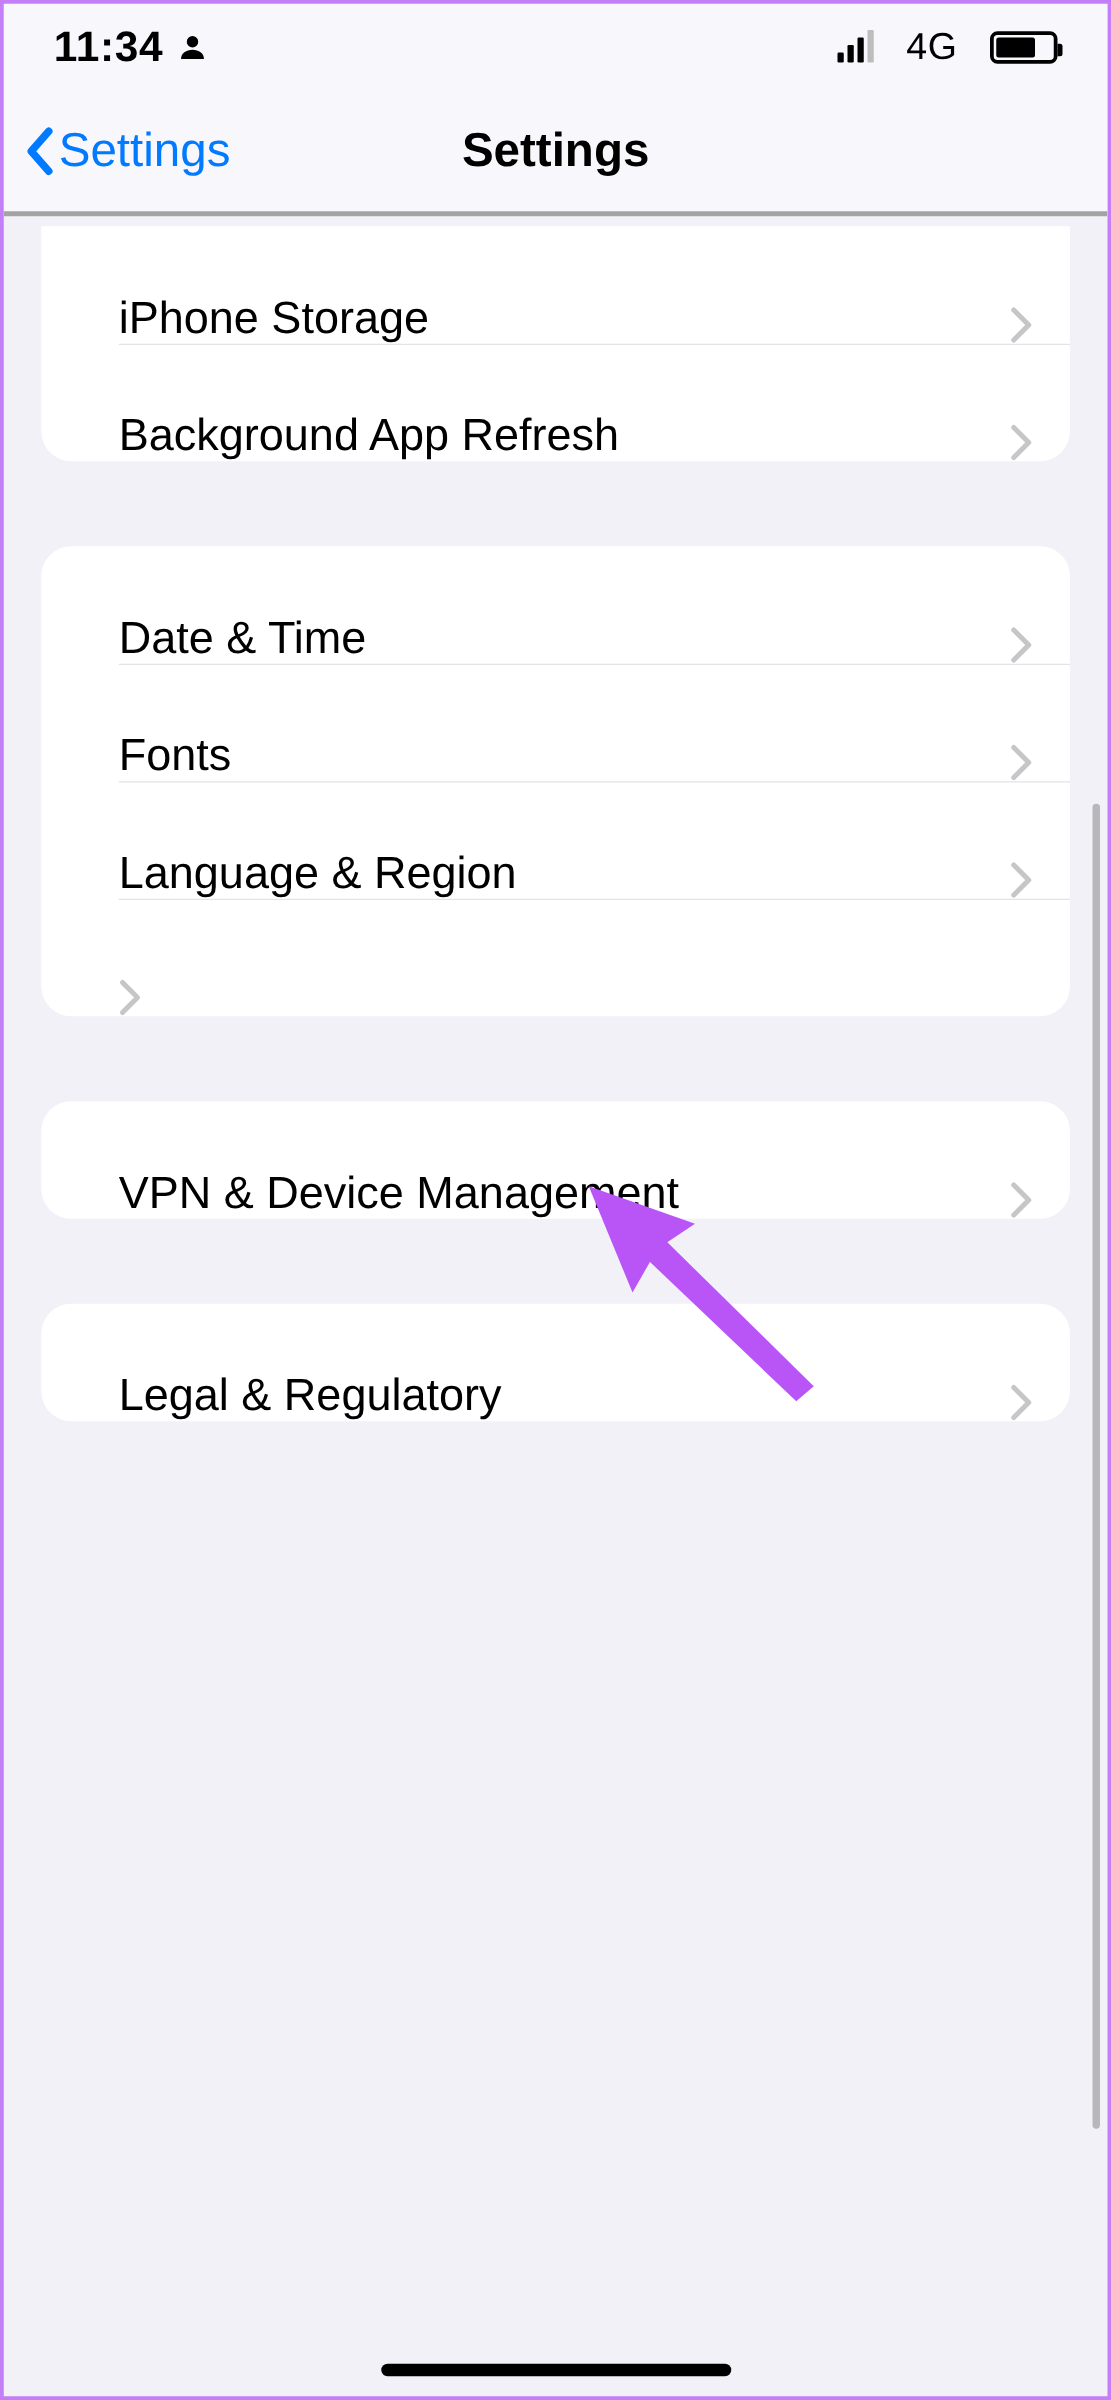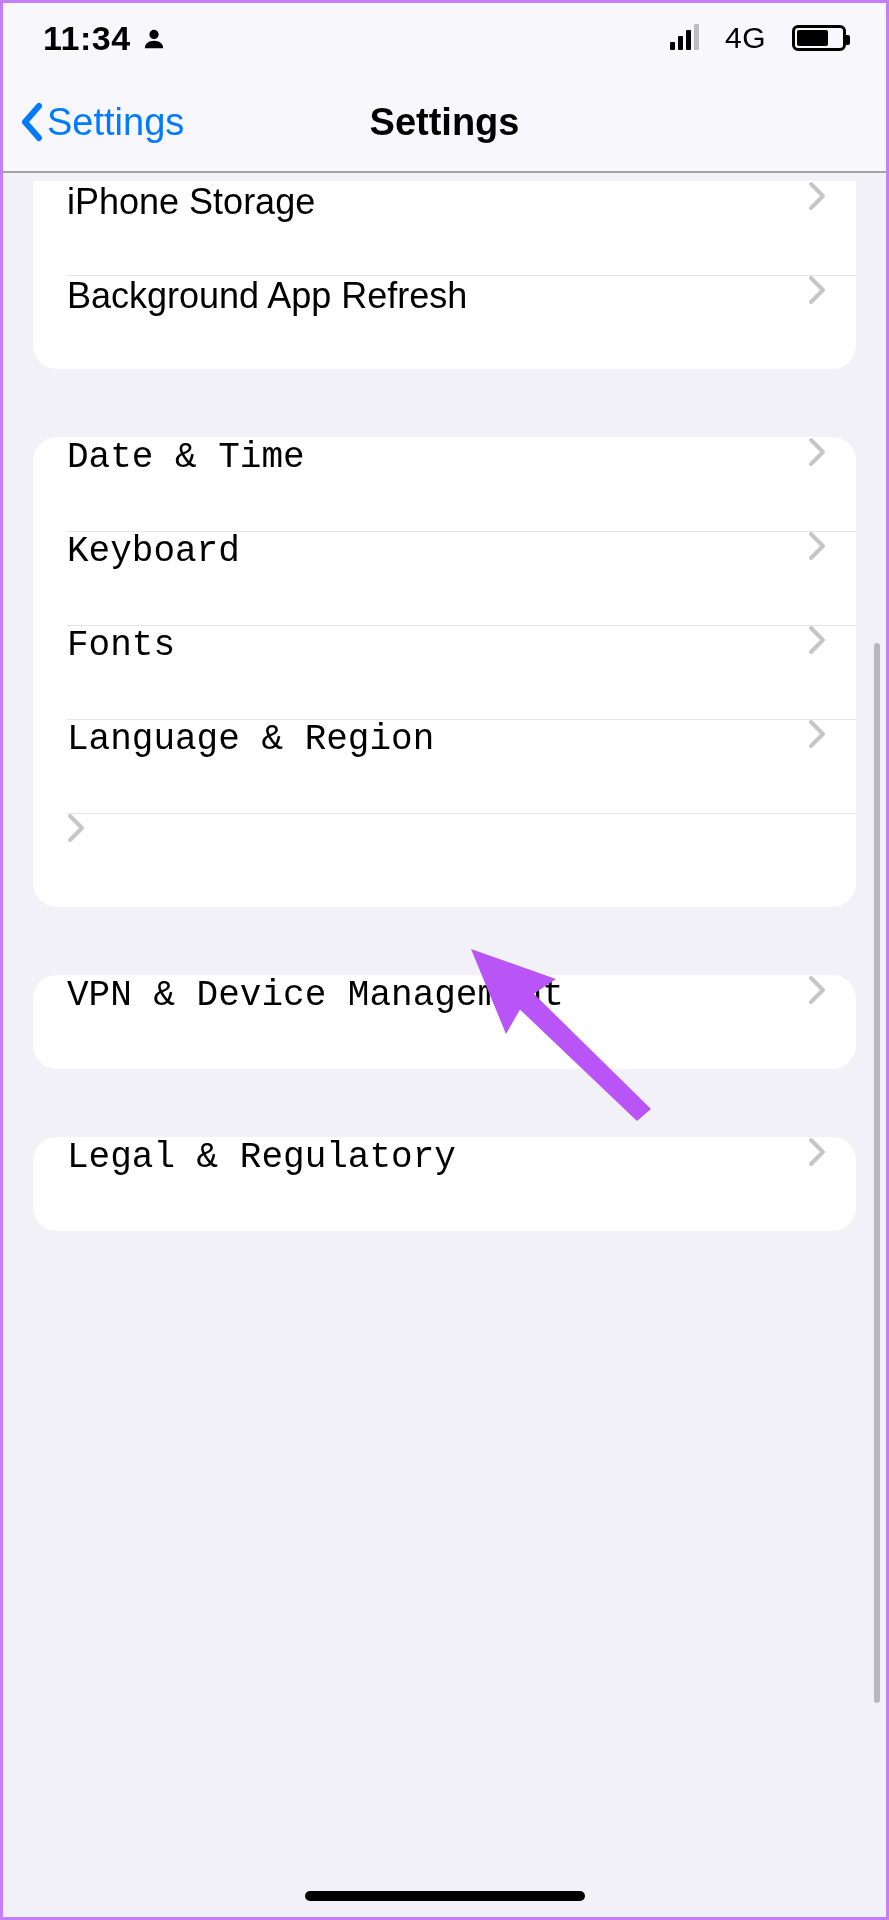--- a/index.html
+++ b/index.html
@@ -50,21 +50,21 @@
   }
   .battery .fill{ width:70%; height:100%; background:#000; border-radius:2px;}
 
   
   .nav-bar {
     height: 100px;
     display:flex;
     align-items:center;
     padding: 0 16px;
     background:#f8f7fc;
-    border-bottom:2px solid #a3a3a3;
+    border-bottom:4px solid #a3a3a3;
     position:relative;
   }
   .back-btn {
     display:flex; align-items:center; gap:4px;
     color:#007aff; font-size:38px;
   }
   .back-chevron {
     width: 24px; height: 40px;
   }
   .nav-title {
@@ -74,27 +74,28 @@
 
   
   .content { padding: 0 30px 120px 30px; }
   .group {
     background:#ffffff;
     border-radius:24px;
     overflow:hidden;
     margin-top: 0;
   }
   .group.first { margin-top: 8px; border-top-left-radius:0; border-top-right-radius:0;}
-  .group + .group { margin-top: 68px; font-family: Liberation Mono, monospace; }
+  .group + .group { margin-top: 68px; }
   .row {
-    display:flex; align-items:flex-start;
+    display:flex; align-items:flex-end;
     min-height: 94px;
     padding: 0 30px 0 34px;
     font-size:36px;
     position:relative;
+    margin-left:28px;
   }
   .row + .row::before {
     content:"";
     position:absolute; top:0; left:34px; right:0;
     height:1px; background:#e4e3e8;
   }
   .row .label { flex:1; }
   .row .chev {
     color:#c6c6c9;
     width:18px; height:30px; flex-shrink:0;
@@ -183,26 +184,20 @@
       </div>
     </div>
     <div class="group">
       <div class="row">
         <span class="label">Date &amp; Time</span>
         <svg class="chev" viewBox="0 0 18 30">
           <polyline points="3,3 15,15 3,27" fill="none" stroke="#c6c6c9" stroke-width="4" stroke-linecap="round" stroke-linejoin="round"></polyline>
         </svg>
       </div>
       <div class="row">
-        <span class="label">Keyboard</span>
-        <svg class="chev" viewBox="0 0 18 30">
-          <polyline points="3,3 15,15 3,27" fill="none" stroke="#c6c6c9" stroke-width="4" stroke-linecap="round" stroke-linejoin="round"></polyline>
-        </svg>
-      </div>
-      <div class="row">
         <span class="label">Fonts</span>
         <svg class="chev" viewBox="0 0 18 30">
           <polyline points="3,3 15,15 3,27" fill="none" stroke="#c6c6c9" stroke-width="4" stroke-linecap="round" stroke-linejoin="round"></polyline>
         </svg>
       </div>
       <div class="row">
         <span class="label">Language &amp; Region</span>
         <svg class="chev" viewBox="0 0 18 30">
           <polyline points="3,3 15,15 3,27" fill="none" stroke="#c6c6c9" stroke-width="4" stroke-linecap="round" stroke-linejoin="round"></polyline>
         </svg>

